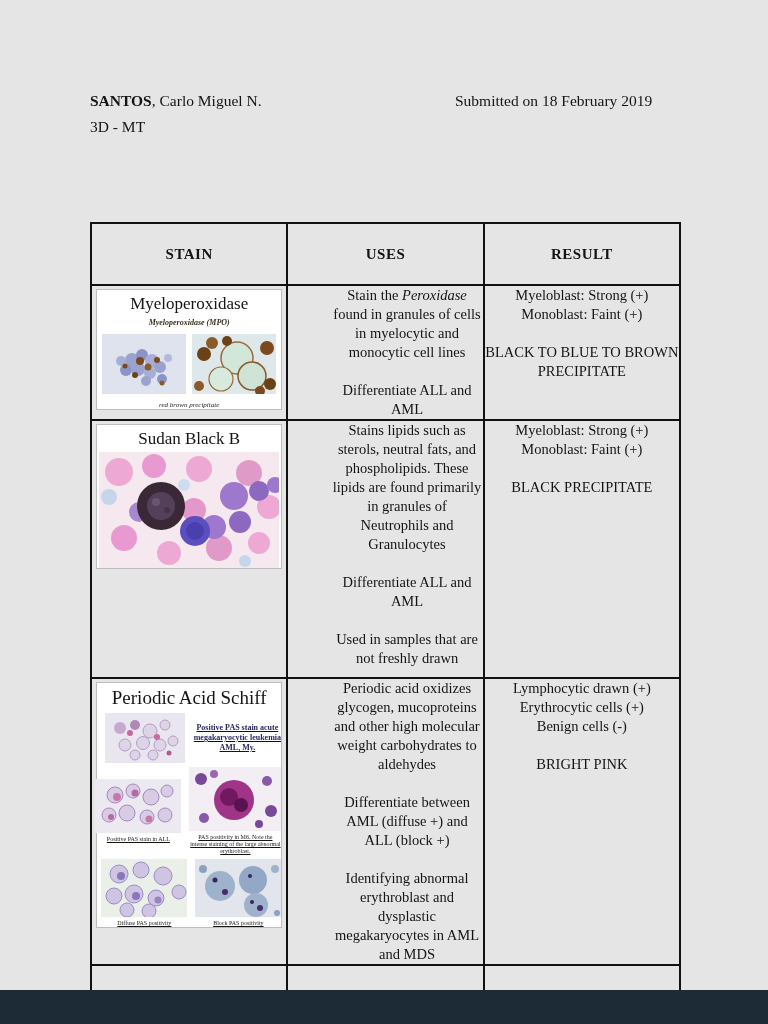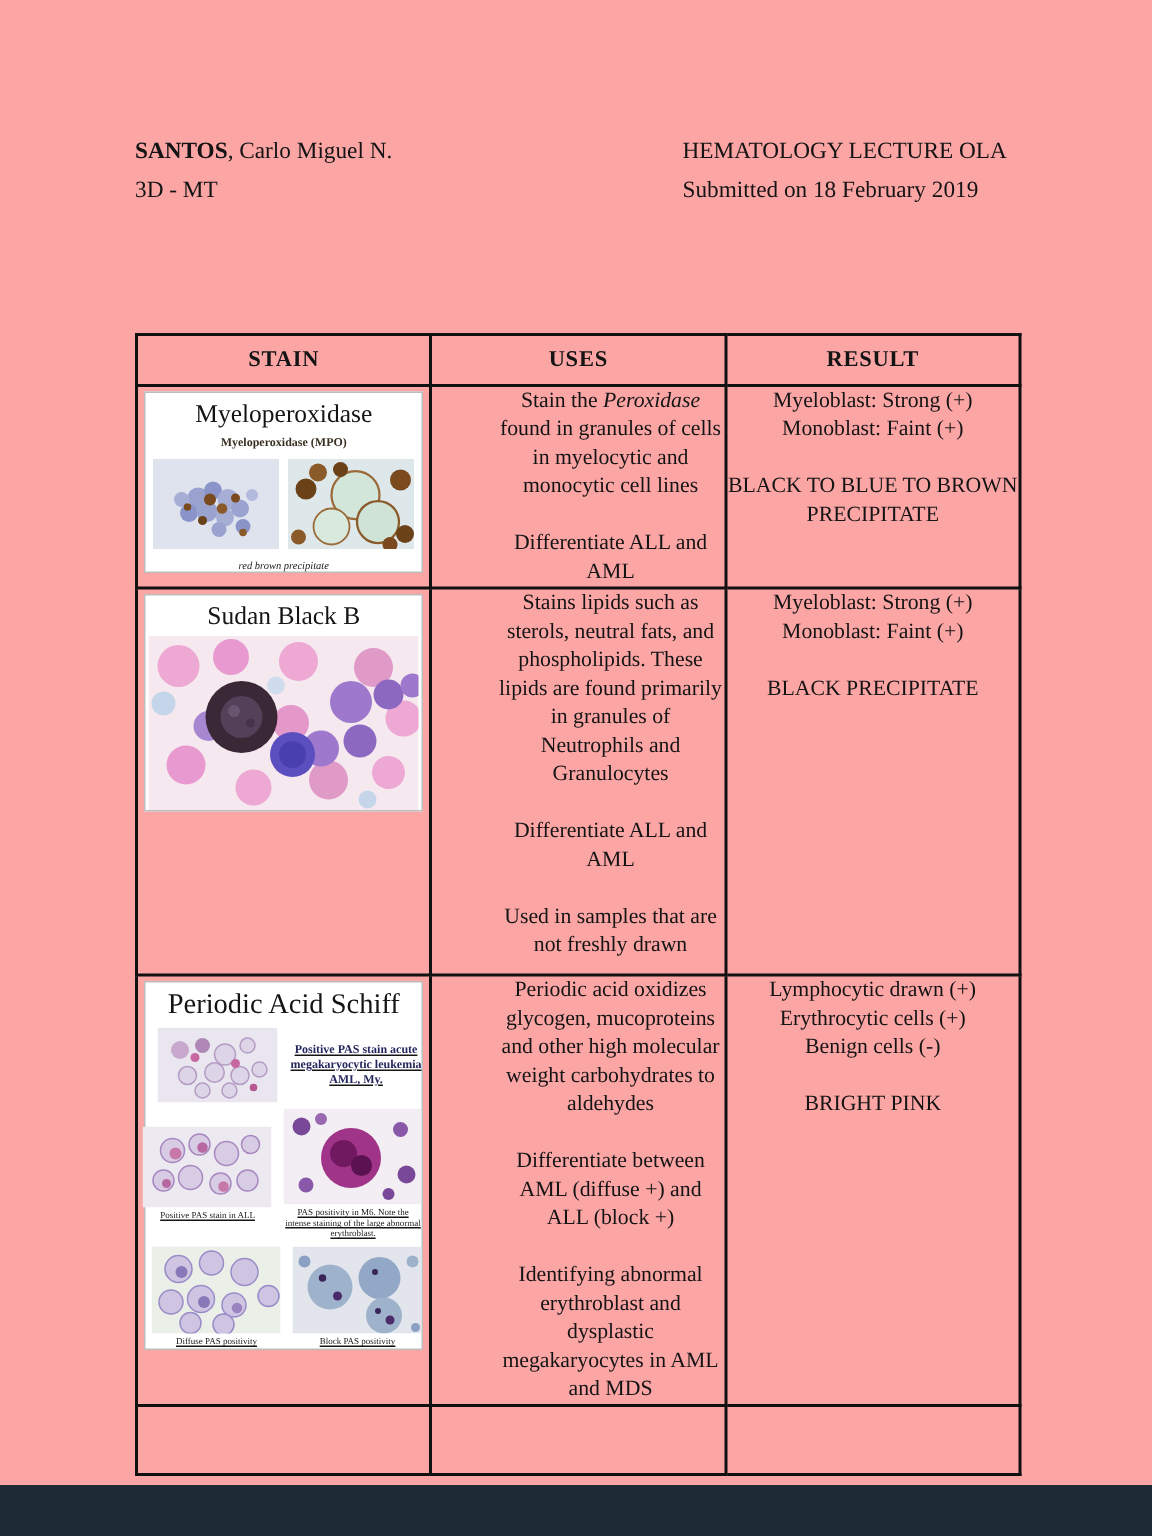--- a/index.html
+++ b/index.html
@@ -1,17 +1,17 @@
 <!DOCTYPE html>
 <html><head>
 <meta charset="utf-8">
 <style>
   html,body { margin:0; padding:0; background:#ffffff; }
   .page {
-    position:relative; width:768px; height:1024px; background:#fca5a5;
+    position:relative; width:768px; height:1024px; background:#e5e5e5;
     font-family:"Liberation Serif", serif; color:#141414; overflow:hidden;
   }
   
   .hdr-left  { position:absolute; left:90px;  top:88px;  font-size:15.5px; line-height:26px; }
   .hdr-right { position:absolute; left:455px; top:88px;  font-size:15.5px; line-height:26px; }
   .hdr-left b { font-weight:bold; }
   
   .doc-title {
     position:absolute; left:103px; top:158px; width:580px;
     font-family:"DejaVu Sans", sans-serif; font-weight:300;
@@ -22,35 +22,35 @@
   table.stains {
     position:absolute; left:90px; top:222px; width:591px;
     border-collapse:collapse; table-layout:fixed;
   }
   table.stains th, table.stains td {
     border:2px solid #111111; overflow:hidden; vertical-align:top;
     text-align:center; padding:0;
   }
   table.stains th {
     height:28px; font-size:15px; font-weight:bold; letter-spacing:0.5px;
-    vertical-align:middle; padding:2px 0;margin-left:23px;
+    vertical-align:middle; padding:16px 0;margin-left:23px;
   }
   td.text-cell { font-size:14.5px; line-height:19px; padding:7px 7px 0 7px; }
   .para { margin:0 0 19px 0;padding-left:43px; }
   .para:last-child { margin-bottom:0; }
   .caps { }
   
   .slide {
     border:1px solid #bdbdbd; background:#ffffff; margin:3px 4px;
     height:calc(100% - 8px); box-sizing:border-box;
     display:flex; flex-direction:column; align-items:center;
   }
   .slide-title { font-size:17px; margin-top:4px; }
   .slide-title.big { font-size:19px; }
-  .slide-sub { font-size:8px; font-weight:bold; color:#3a3022; margin:4px 0 5px; }
+  .slide-sub { font-size:8px; font-style:italic; font-weight:bold; color:#3a3022; margin:4px 0 5px; }
   .slide-cap { font-size:7px; font-style:italic; color:#222; margin-top:7px; }
   .img-row { display:flex; justify-content:center; align-items:flex-start; gap:6px; margin-top:2px; }
   .micro { display:block; }
   .pas-grid { width:100%; display:flex; flex-direction:column; align-items:flex-end;text-decoration:underline; }
   .pas-row { display:flex; justify-content:center; align-items:center; gap:8px; margin-top:4px; }
   .pas-cap-top {
     width:88px; font-size:8px; font-weight:bold; color:#26265e;
     font-family:"Liberation Serif", serif; line-height:10px; text-align:center;
   }
   .pas-cap { font-size:6px; line-height:7px; color:#222; text-align:center; margin-top:3px; max-width:92px; }
@@ -61,21 +61,20 @@
 </head>
 <body>
 
 <div class="page">
 
   <div class="hdr-left">
     <div><b>SANTOS</b><span>, Carlo Miguel N.</span></div>
     <div>3D - MT</div>
   </div>
   <div class="hdr-right">
-    <div>HEMATOLOGY LECTURE OLA</div>
     <div>Submitted on 18 February 2019</div>
   </div>
 
 
   <table class="stains">
     <colgroup>
         <col style="width:33.34%">
         <col style="width:33.33%">
         <col style="width:33.33%">
       </colgroup>

